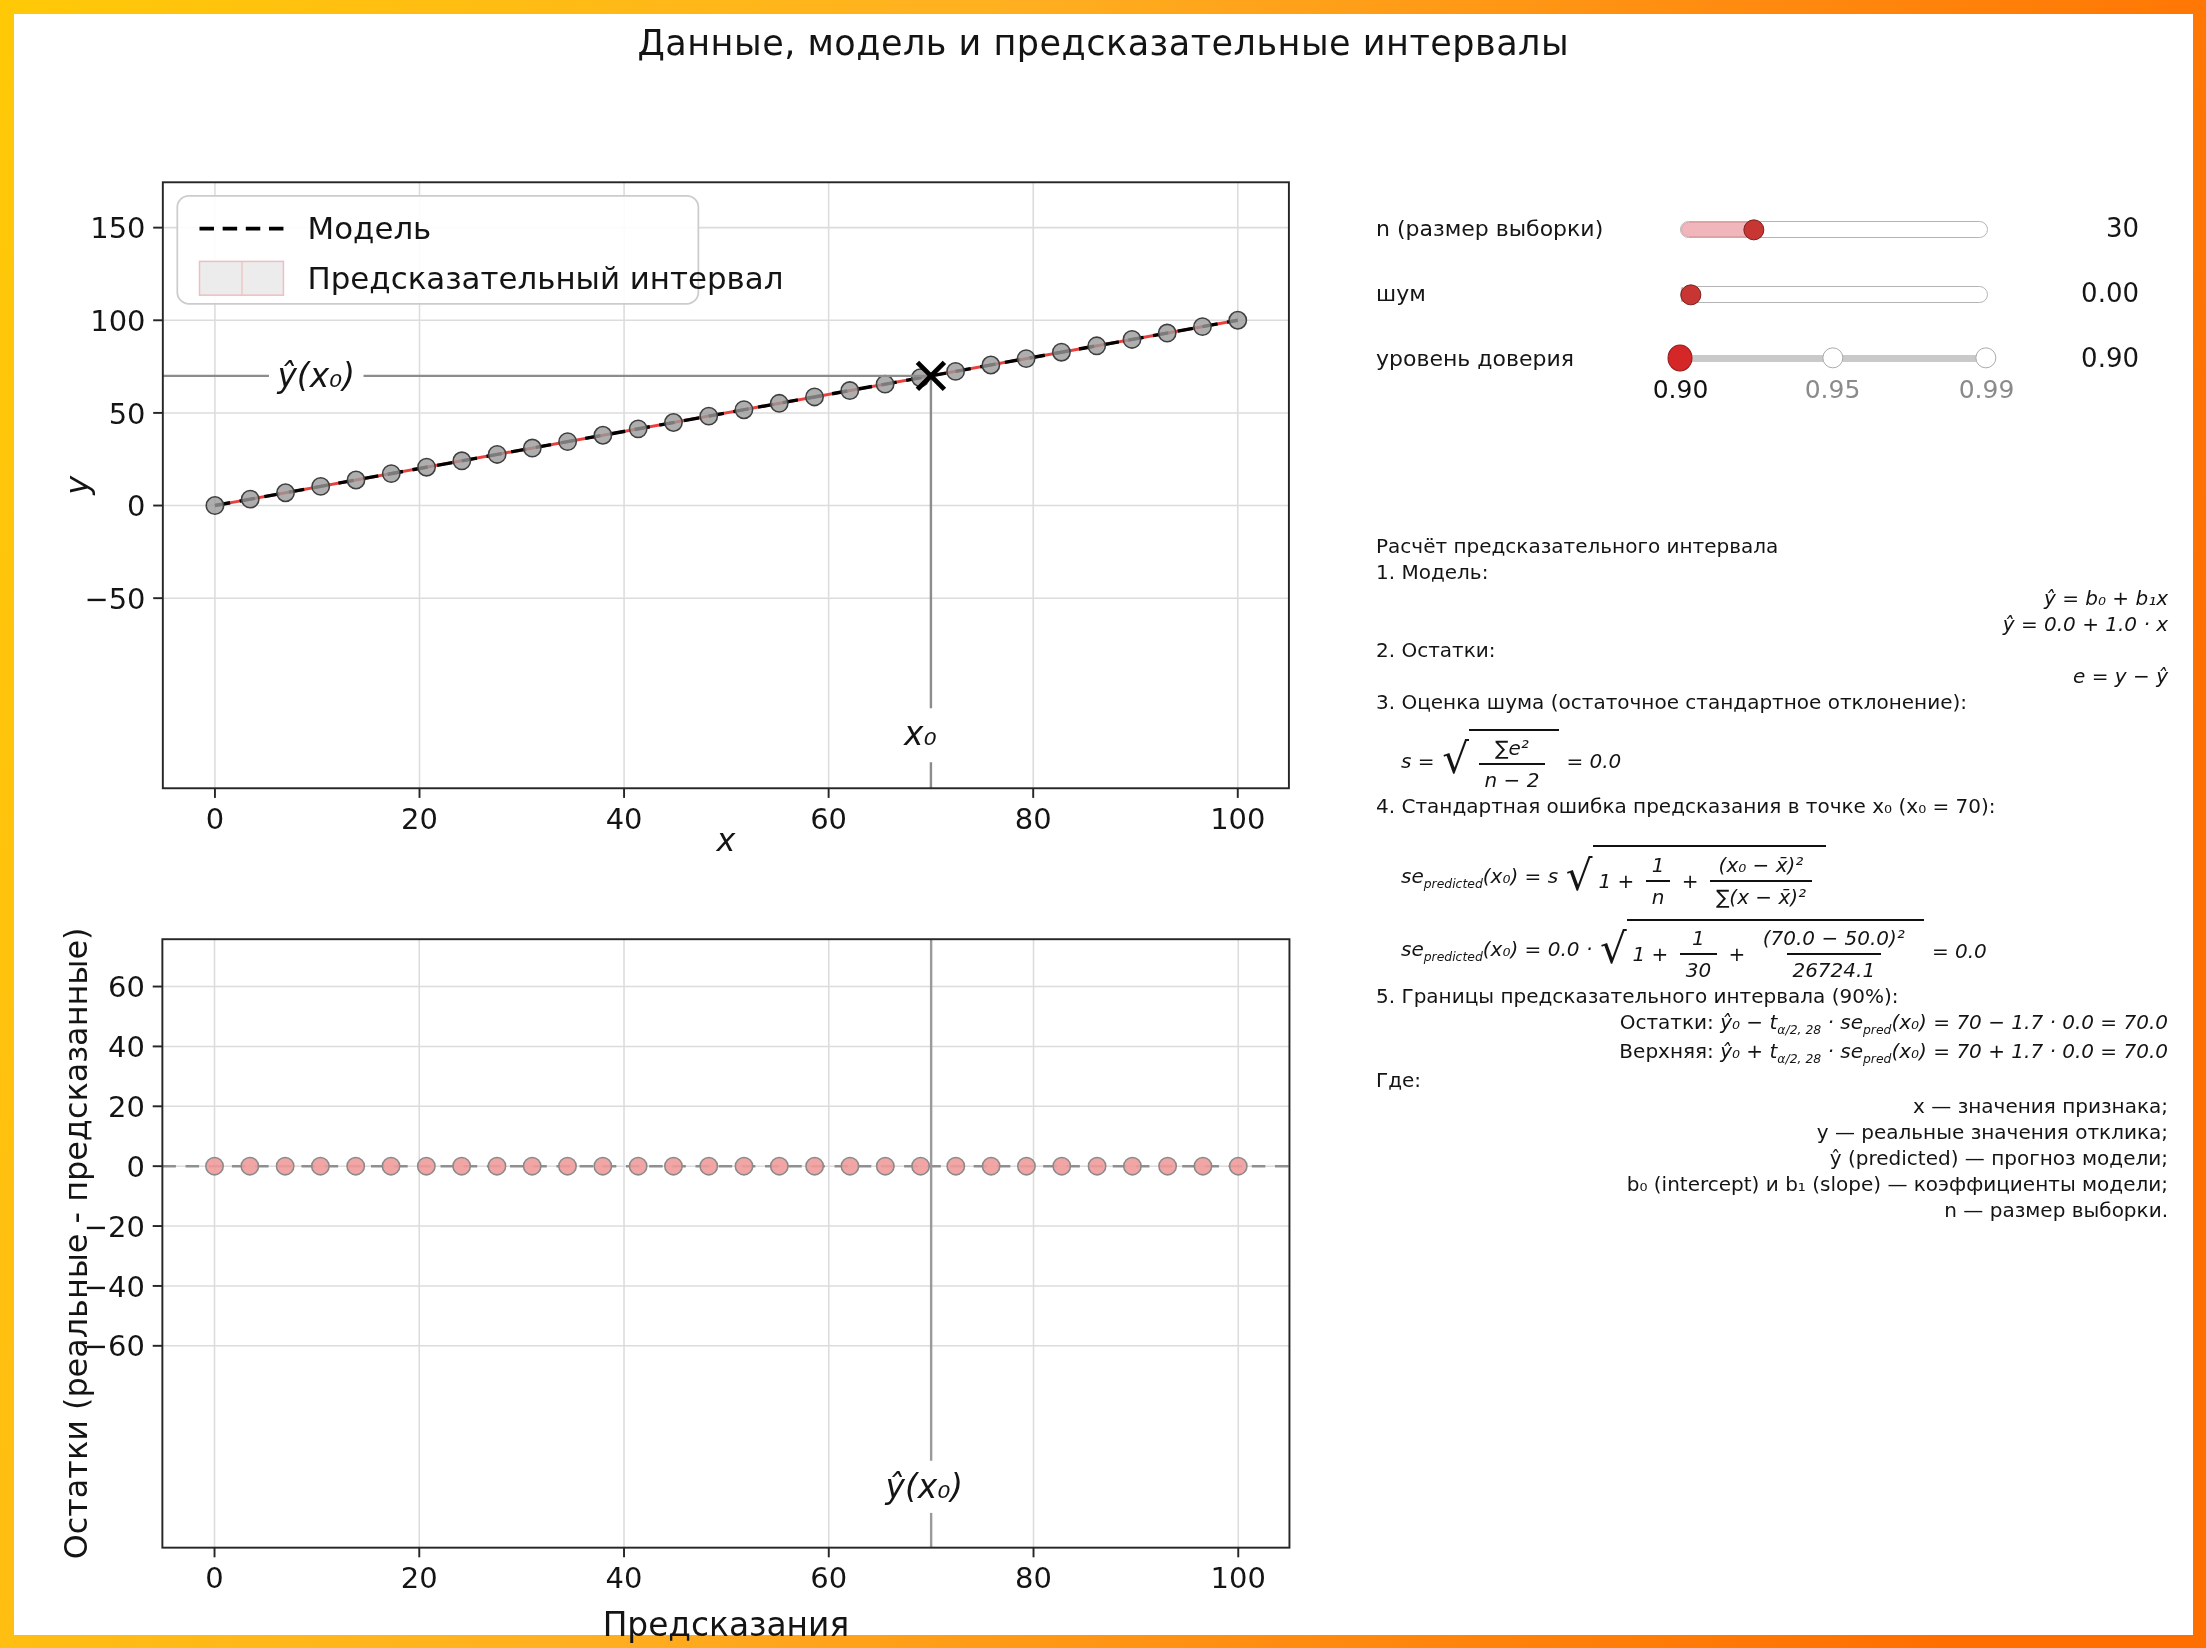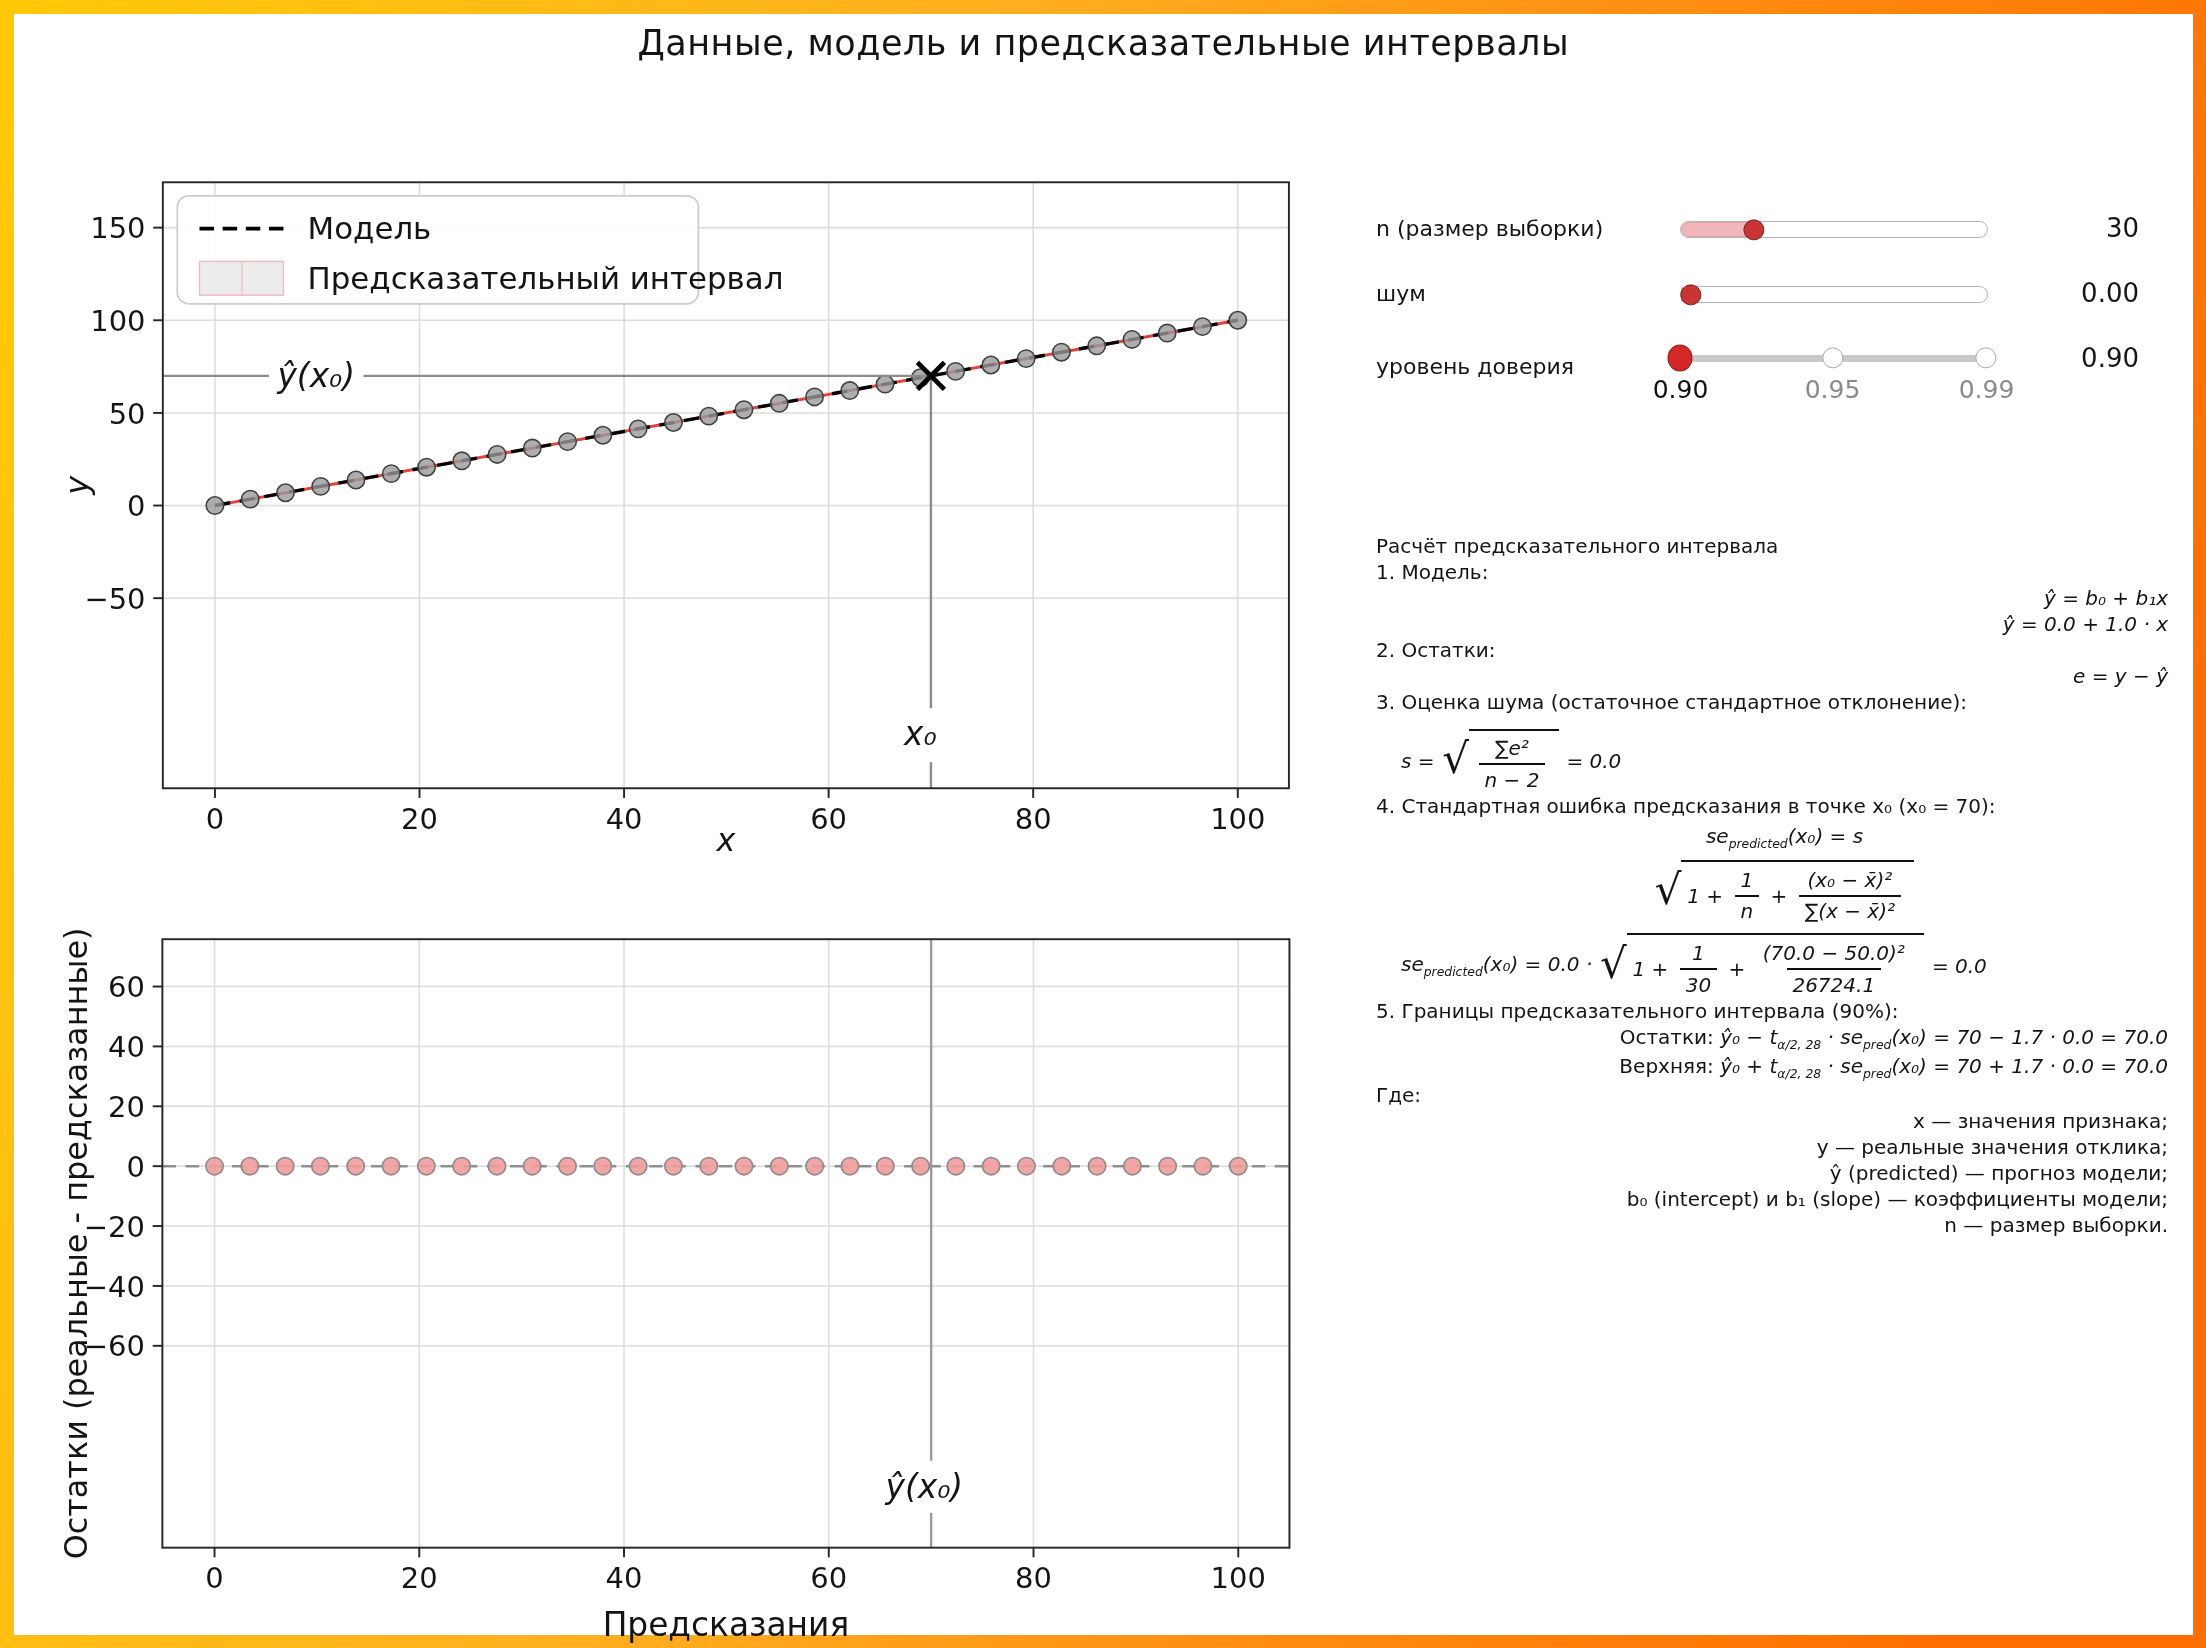--- a/index.html
+++ b/index.html
@@ -33,21 +33,21 @@
   .sel-stop.selected { width:23px; height:25px; background:#d62728; border-color:#8f1b1a; }
   .sel-opt { position:absolute; width:87px; text-align:center; font-size:25px; color:#8a8a8a; }
   .sel-opt.selected { color:#111; }
 
   
   .calc { position:absolute; left:1376px; top:533px; width:792px; font-size:20px; line-height:1.3; color:#141414; }
   .calc p { margin:0; }
   .ind { padding-left:25px;text-align:right; }
   .mt36 { margin-top:35px; } .mt40 { margin-top:39px; } .mt30 { margin-top:29px; }
   .mt28 { margin-top:27px; } .mt14 { margin-top:13.5px; } .mt16 { margin-top:9px; }
-  .mt10 { margin-top:4px;flex-direction:column; } .mt6 { margin-top:5.8px; } .mt4 { margin-top:3.9px; } .mt2 { margin-top:1.9px; }
+  .mt10 { margin-top:26px; } .mt6 { margin-top:5.8px; } .mt4 { margin-top:3.9px; } .mt2 { margin-top:1.9px; }
   .math { font-style:italic; }
   .frow { display:flex; align-items:center; gap:7.7px; flex-wrap:nowrap; }
   .frac { display:inline-flex; flex-direction:column; align-items:center; margin:0 3.9px; }
   .frac .num { padding:0 5.8px 1.9px; }
   .frac .den { border-top:2.4px solid #111; padding:1.9px 5.8px 0; }
   .sqrt { display:inline-flex; align-items:center; }
   .sqrt .rad { font-size:2.1em; font-weight:300; line-height:0.8; transform:translateY(-1.9px); }
   .sqrt .body { border-top:2.4px solid #111; padding:4.8px 9.7px 0 5.8px; display:inline-flex; align-items:center; gap:7.7px; }
   sub { font-size:0.62em; }
 </style>
@@ -233,21 +233,21 @@
     </div>
     <div class="sl-value" style="top:214px">30</div>
 
     <div class="sl-label" style="top:279px">шум</div>
     <div class="sl-track" style="top:286px">
       <div class="sl-fill" id="fill1" style="width: 0px;"></div>
       <div class="sl-handle" id="handle1" style="left: 9.7px;"></div>
     </div>
     <div class="sl-value" style="top:279px">0.00</div>
 
-    <div class="sl-label" style="top:352px">уровень доверия</div>
+    <div class="sl-label" style="top:344px">уровень доверия</div>
     <div class="sel-line" style="top:355px"></div>
     <div class="sel-stop selected" style="left:1680px; top:358px"></div>
     <div class="sel-stop" style="left:1833px; top:358px"></div>
     <div class="sel-stop" style="left:1986px; top:358px"></div>
     <div class="sel-opt selected" style="left:1637px; top:375px">0.90</div>
     <div class="sel-opt" style="left:1789px; top:375px">0.95</div>
     <div class="sel-opt" style="left:1943px; top:375px">0.99</div>
     <div class="sl-value" style="top:344px">0.90</div>
   </div>
 

